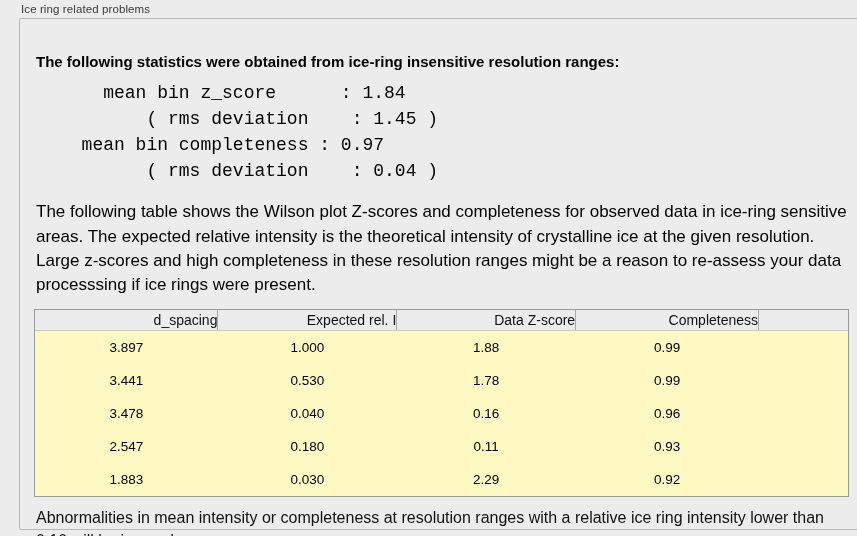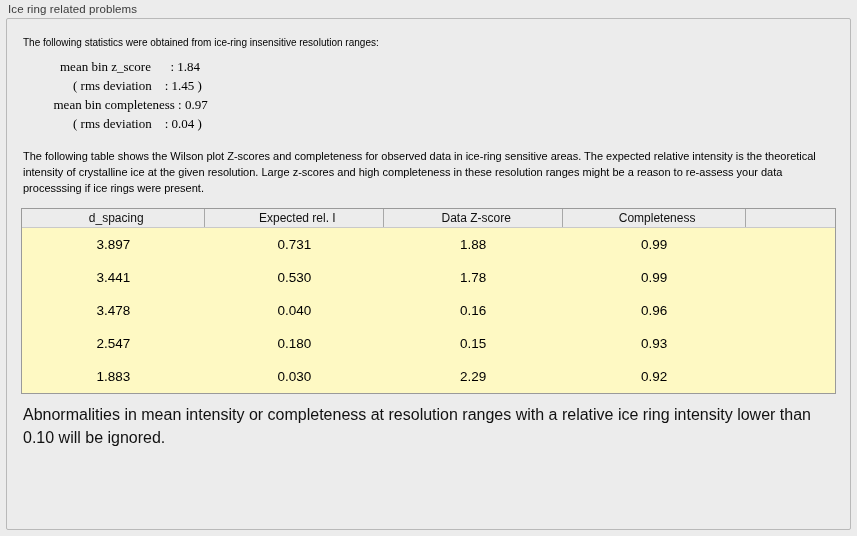--- a/index.html
+++ b/index.html
@@ -10,21 +10,21 @@
     width: 857px;
     height: 536px;
     background: #ececec;
     font-family: "Liberation Sans", sans-serif;
     font-size: 13px;
     color: #000;
     overflow: hidden;
   }
   .panel {
     position: absolute;
-    left: 0;
+    left: 13px;
     top: 0;
     width: 831px;
     height: 536px;
     box-sizing: border-box;
   }
   .panel-title {
     position: absolute;
     left: 8px;
     top: 3px;
     font-size: 11.5px;
@@ -37,50 +37,51 @@
     top: 18px;
     width: 845px;
     height: 512px;
     background: #ececec;
     border: 1px solid #b9b9b9;
     border-radius: 2px;
     box-sizing: border-box;
     padding: 14px 14px 0 14px;
   }
   .intro {
-    font-size: 10px;
-    margin: 4px 0 10px 2px;
+    font-size: 15px;
+    margin: 20px 0 10px 2px;
+    font-weight: bold;
   }
   .stats {
-    font-family: Liberation Serif, serif;
-    font-size: 13px;
+    font-family: Liberation Mono, monospace;
+    font-size: 18px;
     line-height: 1.45;
     margin: 0 0 16px 26px;
     white-space: pre;
   }
   .para {
-    font-size: 11px;
+    font-size: 17px;
     line-height: 1.42;
     margin: 0 0 12px 2px;
   }
   .table-wrap {
     border: 1px solid #9a9a9a;
     background: #ececec;
     margin: 2px 0 0 0;
     box-sizing: border-box;
   }
   table.data {
     border-collapse: collapse;
     width: 100%;
     table-layout: fixed;
   }
   table.data th {
     font-weight: normal;
-    font-size: 12px;
-    text-align: center;
+    font-size: 14px;
+    text-align: right;
     padding: 2px 0 2px 6px;
     background: #ececec;
     border-right: 1px solid #a8a8a8;
     border-bottom: 1px solid #c9c9c9;
     color: #111;
   }
   table.data th:last-child { border-right: none; }
   table.data td {
     font-size: 13.5px;
     text-align: center;
@@ -131,21 +132,21 @@
             <th>d_spacing</th>
             <th>Expected rel. I</th>
             <th>Data Z-score</th>
             <th>Completeness</th>
             <th></th>
           </tr>
         </thead>
         <tbody>
           <tr>
             <td>3.897</td>
-            <td>0.731</td>
+            <td>1.000</td>
             <td>1.88</td>
             <td>0.99</td>
             <td class="last"></td>
           </tr>
           <tr>
             <td>3.441</td>
             <td>0.530</td>
             <td>1.78</td>
             <td>0.99</td>
             <td class="last"></td>
@@ -153,21 +154,21 @@
           <tr>
             <td>3.478</td>
             <td>0.040</td>
             <td>0.16</td>
             <td>0.96</td>
             <td class="last"></td>
           </tr>
           <tr>
             <td>2.547</td>
             <td>0.180</td>
-            <td>0.15</td>
+            <td>0.11</td>
             <td>0.93</td>
             <td class="last"></td>
           </tr>
           <tr>
             <td>1.883</td>
             <td>0.030</td>
             <td>2.29</td>
             <td>0.92</td>
             <td class="last"></td>
           </tr>

